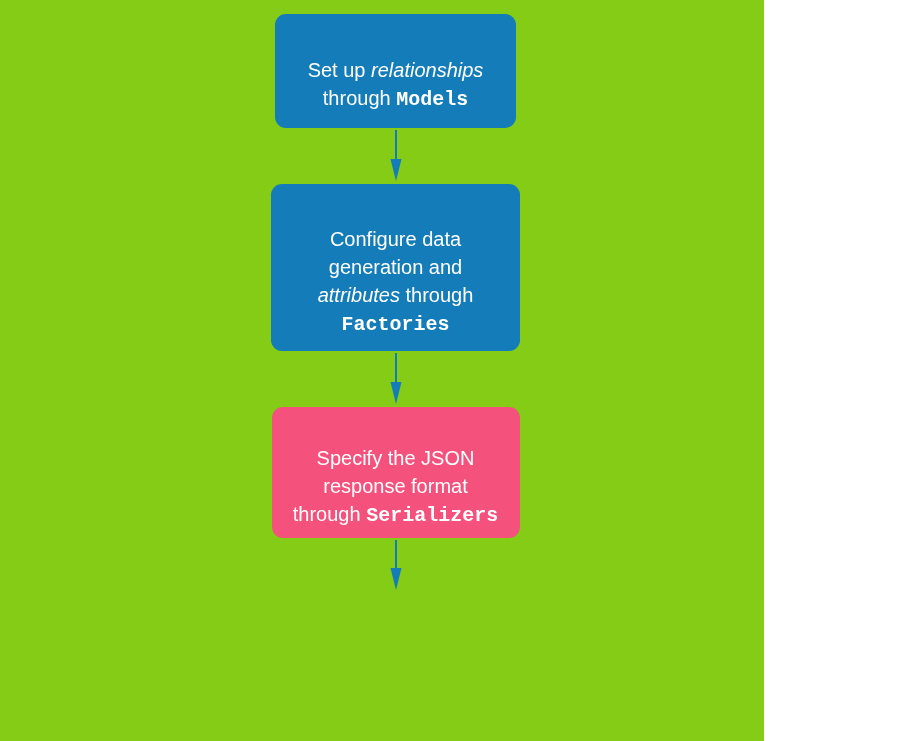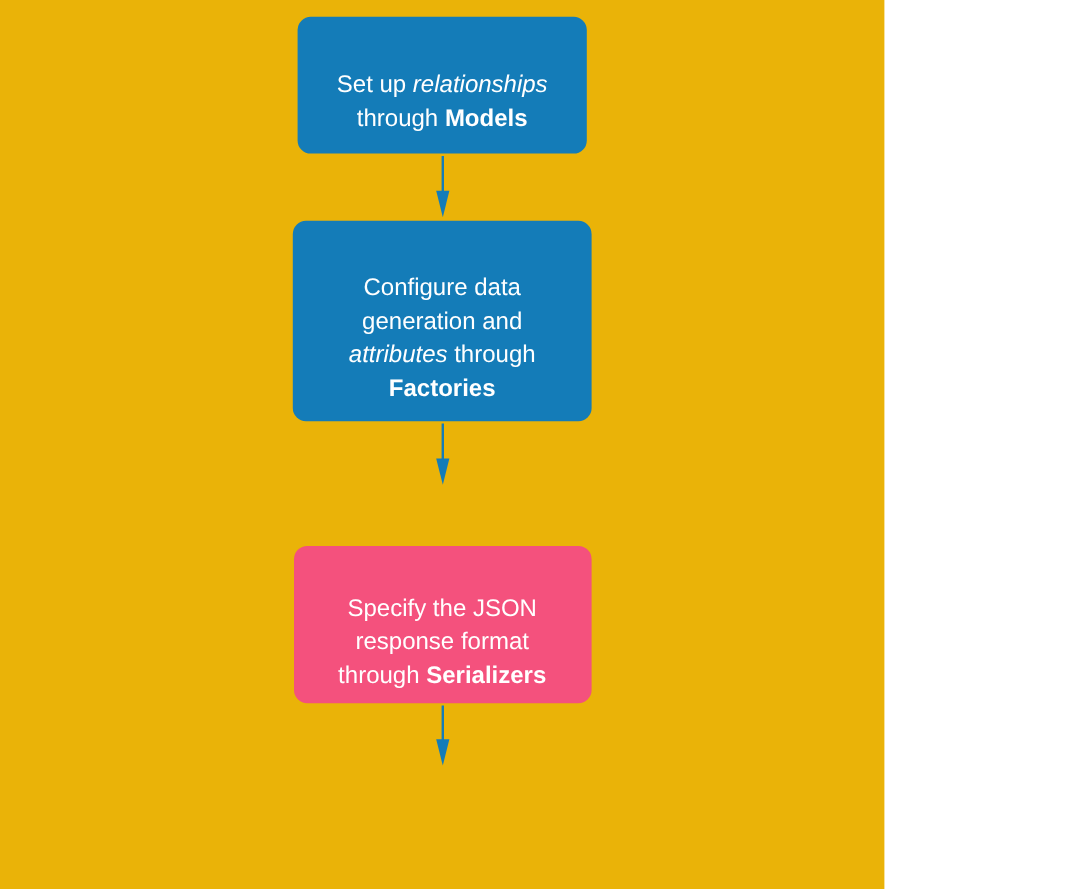--- a/index.html
+++ b/index.html
@@ -5,22 +5,23 @@
   html, body {
     margin: 0;
     padding: 0;
     background: #ffffff;
     font-family: "Liberation Sans", sans-serif;
   }
   .canvas {
     position: relative;
     width: 737px;
     height: 741px;
-    background: #eab308;
+    background: #84cc16;
     overflow: hidden;
+    padding-left: 27px;
   }
   .flow {
     display: flex;
     flex-direction: column;
     align-items: center;
     padding-top: 14px;
   }
   .step-box {
     box-sizing: border-box;
     border-radius: 11px;
@@ -31,25 +32,25 @@
     white-space: pre-line;
     display: flex;
     align-items: center;
     justify-content: center;
     padding: 8px 14px;
   }
   .blue { background: #147CB8; }
   .pink { background: #F4517D; }
   .b1 { width: 241px; height: 114px; }
   .b2 { width: 249px; height: 167px; }
-  .b3 { width: 248px; height: 131px; margin-top: 48px; }
+  .b3 { width: 248px; height: 131px; }
   .b4 { width: 241px; height: 127px; }
   .seg          { font-style: normal; font-weight: normal; }
   .seg.italic   { font-style: italic; }
-  .seg.bold     { font-weight: bold; }
+  .seg.bold     { font-weight: bold; font-family: Liberation Mono, monospace; }
   .arrow {
     display: block;
   }
   .arrow line    { stroke: #147CB8; stroke-width: 2; }
   .arrow polygon { fill: #147CB8; }
 </style>
 </head>
 <body>
 
 <div class="canvas">

